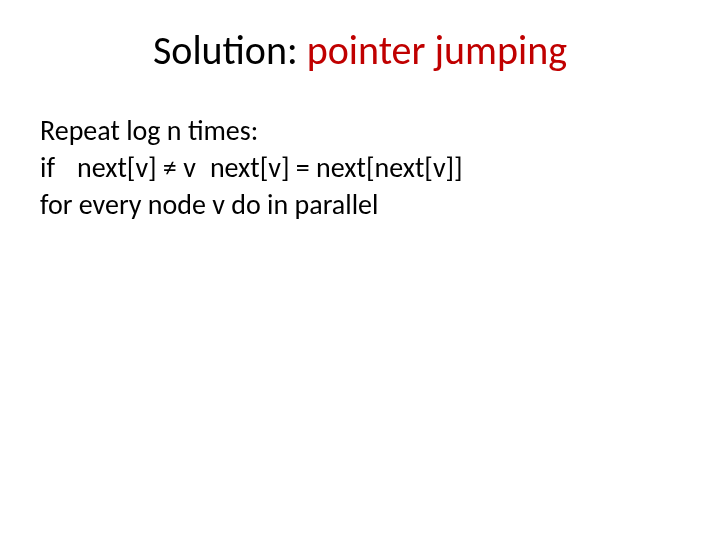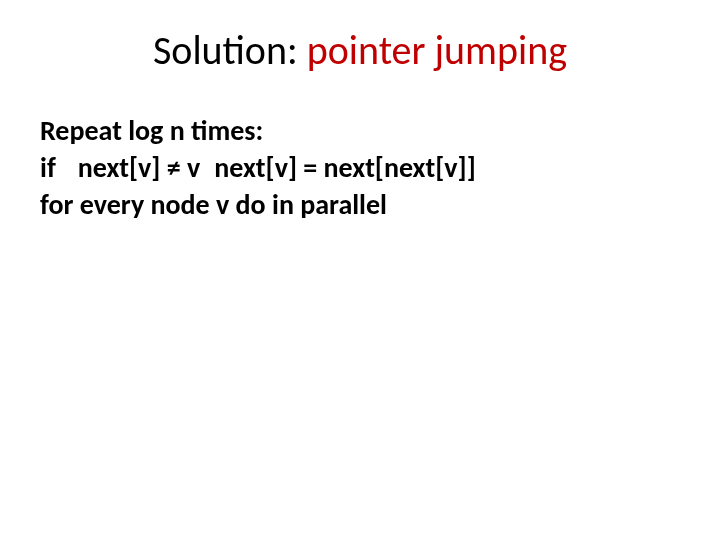--- a/index.html
+++ b/index.html
@@ -23,21 +23,21 @@
     font-weight: 400;
     margin-top: 6px;
     margin-bottom: 38px;
     letter-spacing: 0px;
   }
   .title .black { color: #000000; }
   .title .red   { color: #c00000; }
   .body {
     font-size: 28px;
     line-height: 1.25;
-    font-weight: 700;
+    font-weight: 400;
   }
   .body p {
     margin: 0 0 2px 0;
   }
   .gap { display:inline-block; width: 22px; }
   .gap2 { display:inline-block; width: 14px; }
 </style>
 </head>
 <body>
 

